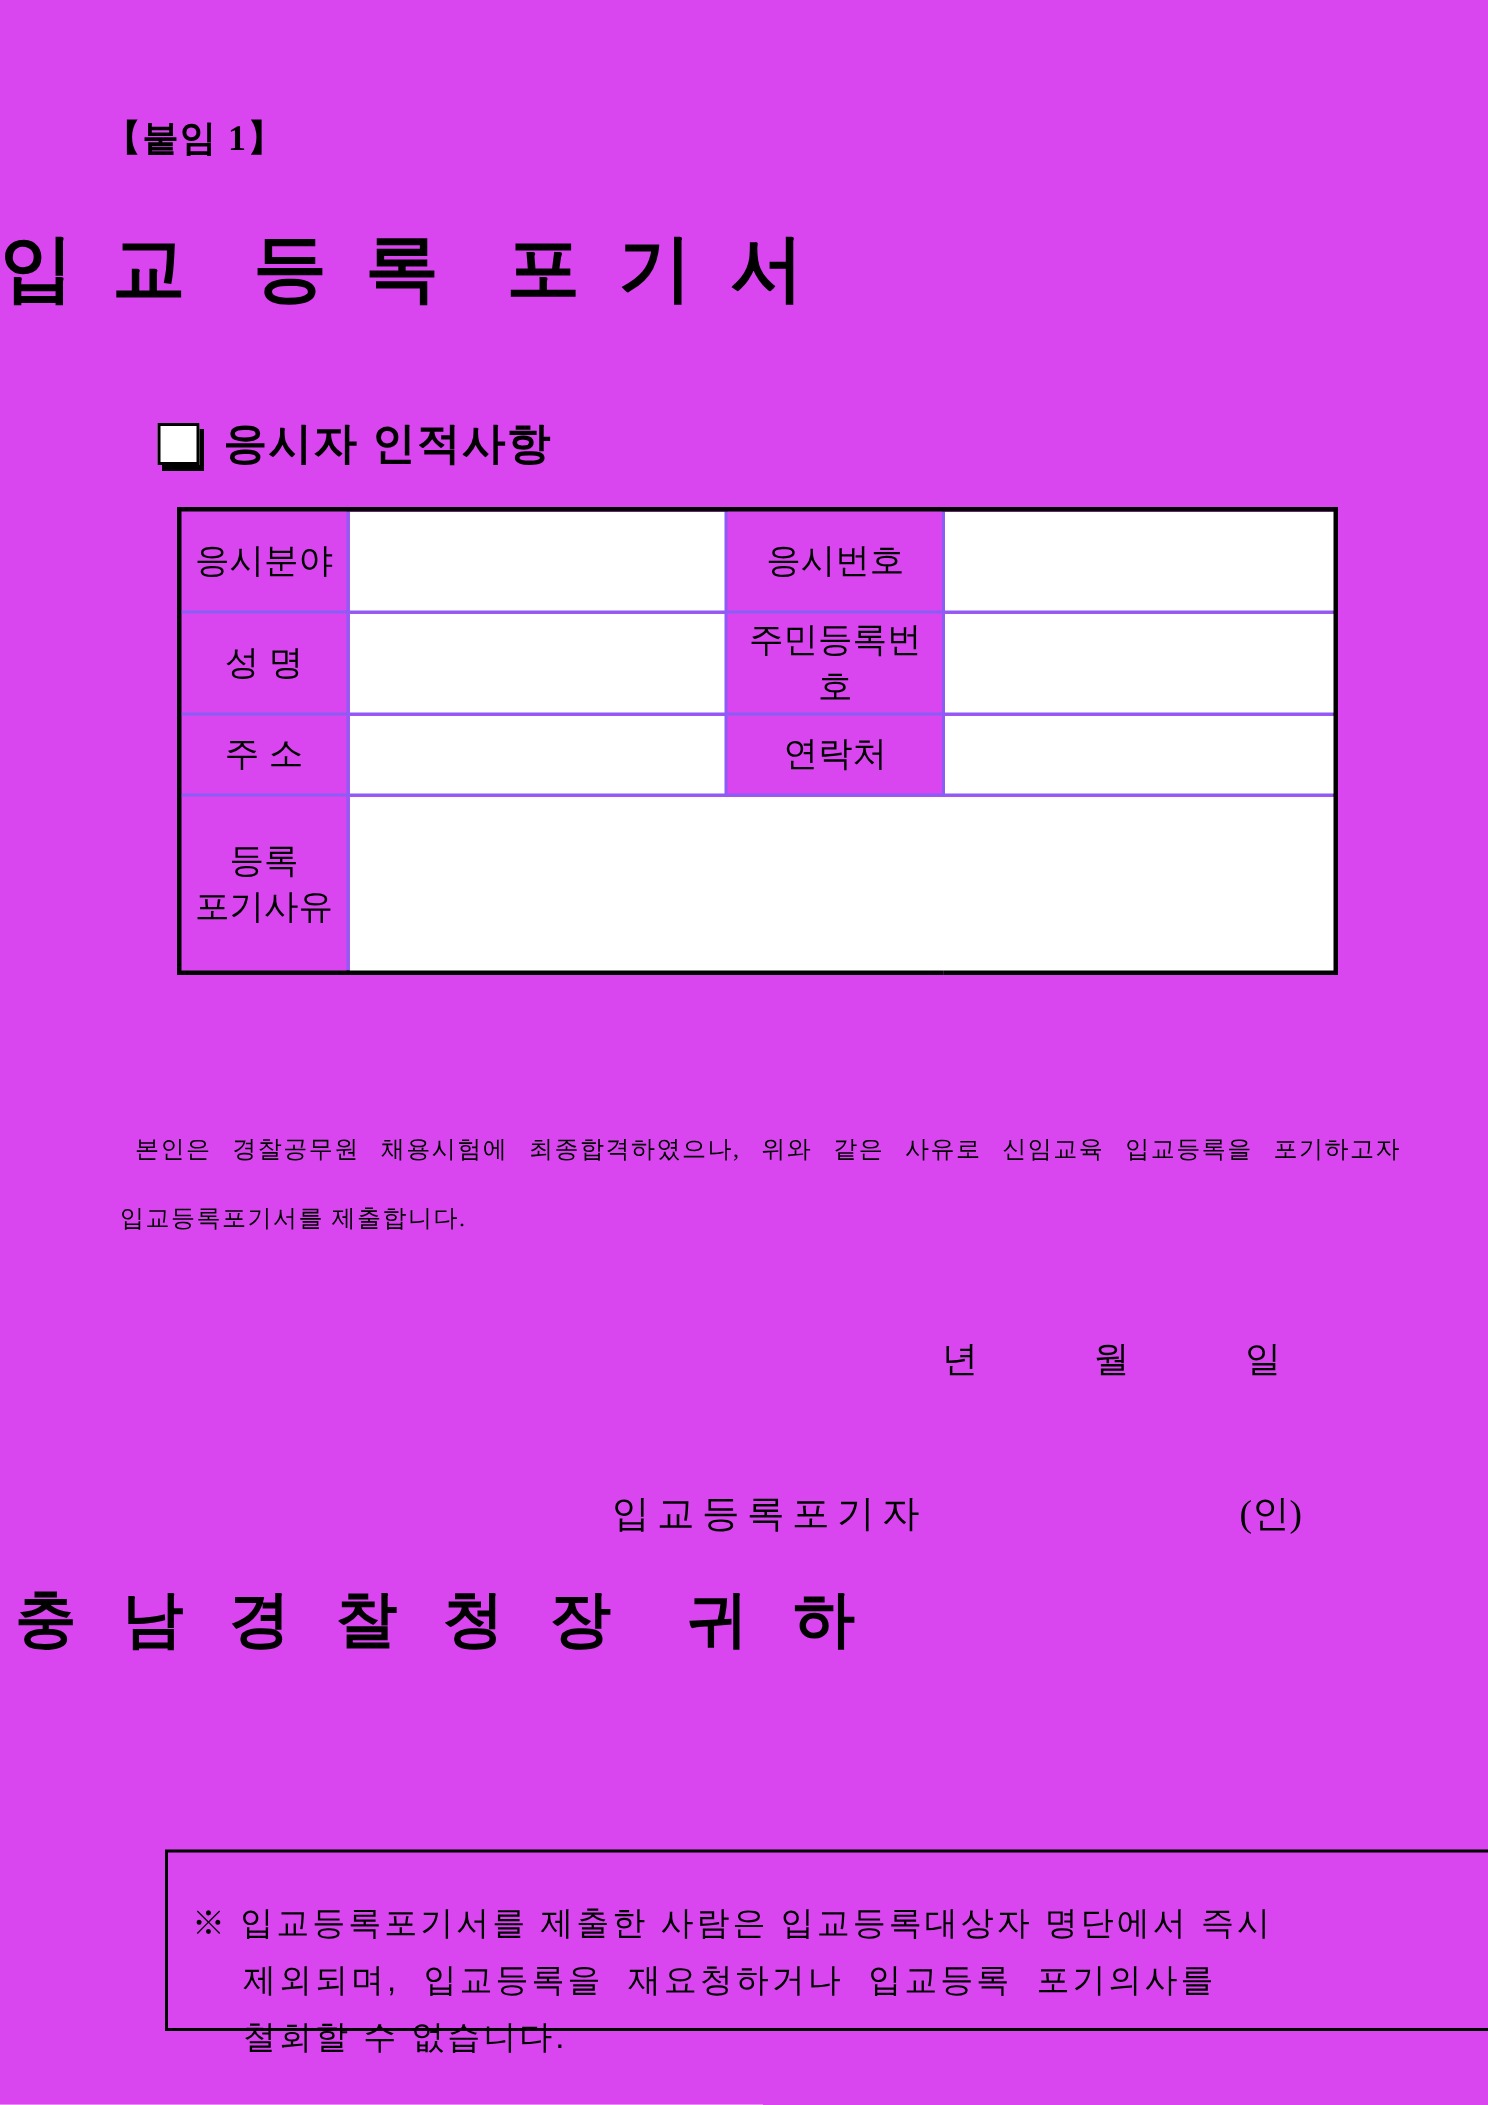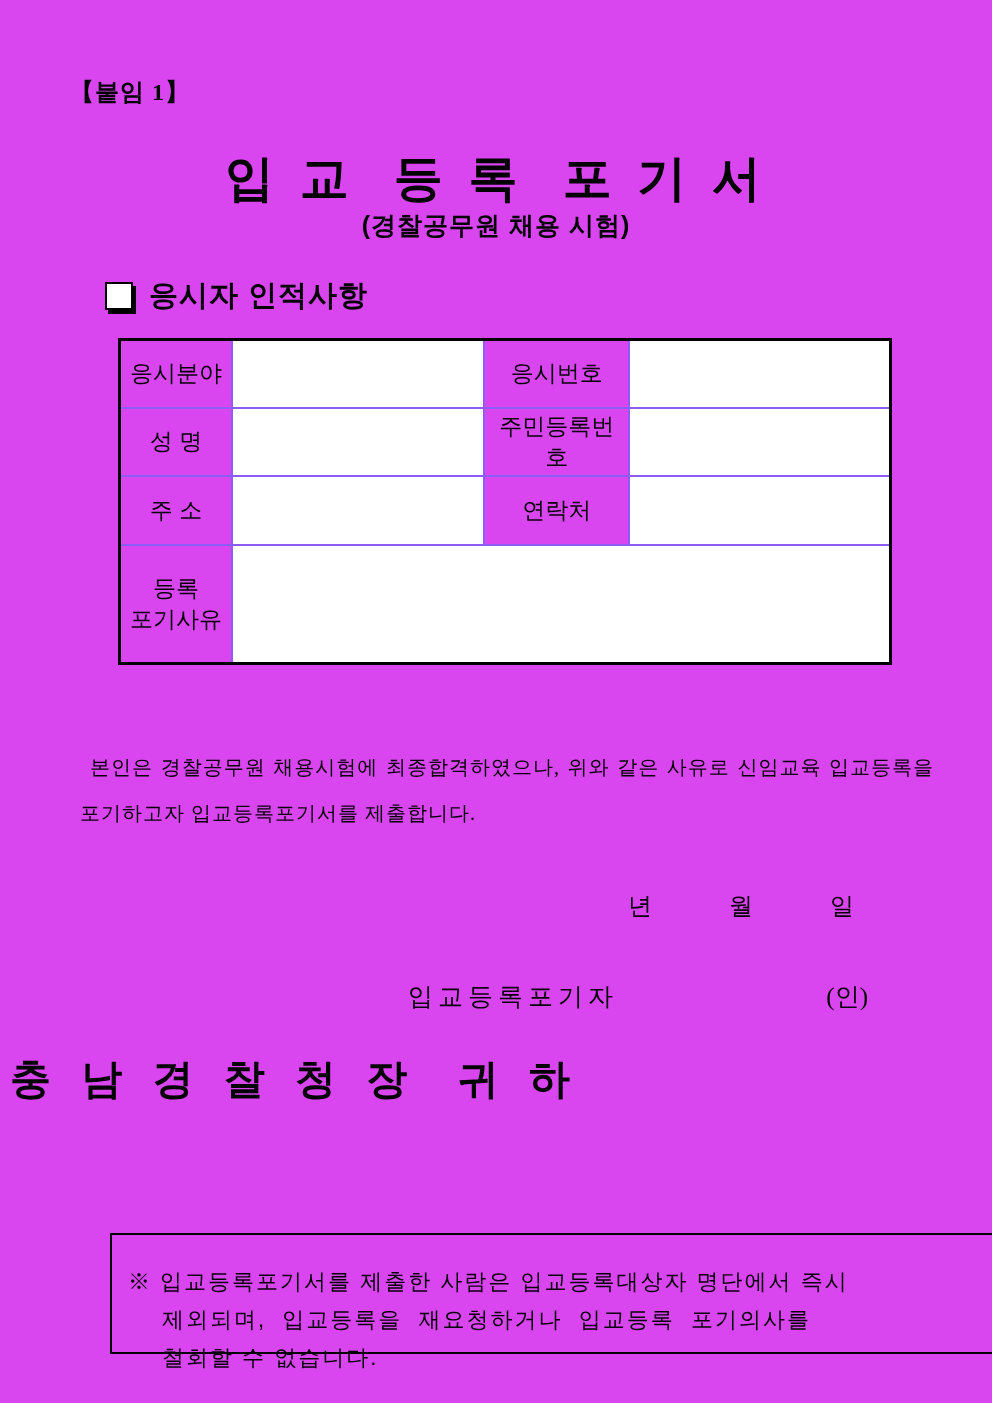--- a/index.html
+++ b/index.html
@@ -19,21 +19,21 @@
 
   .attachment-label {
     position: absolute; left: 70px; top: 76px;
     font-family: "Liberation Serif", serif;
     font-size: 24px; font-weight: 600;
     letter-spacing: 1px;
   }
 
   .form-title {
     position: absolute; left: 0; top: 146px;
-    width: 992px; text-align: center;
+    width: 992px; 
     font-family: "Liberation Sans", sans-serif;
     font-size: 49px; font-weight: 800;
     letter-spacing: 6px; white-space: pre;
   }
 
   .form-subtitle {
     position: absolute; left: 0; top: 209px;
     width: 992px; text-align: center;
     font-size: 25px; font-weight: 800;
     letter-spacing: 1px;
@@ -66,28 +66,28 @@
     font-size: 23px;
     padding: 0 4px;
     text-align: center;
     vertical-align: middle;
     overflow: hidden;
   }
   .info-table td.lbl { white-space: pre-line; letter-spacing: 0px; }
   .info-table td.val { background: #fff; }
   .r1 { height: 68px; }
   .r2 { height: 68px; }
-  .r3 { height: 69px; }
+  .r3 { height: 54px; }
   .r4 { height: 119px; }
 
   .body-paragraph {
     position: absolute; left: 80px; top: 744px;
     width: 854px;
     font-family: "Liberation Serif", serif;
-    font-size: 20px; line-height: 46px;
+    font-size: 16px; line-height: 46px;
     text-align: justify;
     word-break: keep-all;
     text-indent: 10px;
     letter-spacing: 1px;
   }
 
   .date-line {
     position: absolute; left: 628px; top: 890px;
     width: 226px;
     display: flex; justify-content: space-between;
@@ -95,21 +95,21 @@
     font-size: 24px;
   }
 
   .signature-line {
     position: absolute; left: 408px; top: 980px;
     width: 460px;
     display: flex; justify-content: space-between; align-items: baseline;
     font-family: "Liberation Serif", serif;
     font-size: 25px;
   }
-  .signature-line .sig-label { letter-spacing: 5px; }
+  .signature-line .sig-label { letter-spacing: 5px; margin-top: 12px; }
 
   .addressee {
     position: absolute; left: 0; top: 1052px;
     width: 992px; text-align: left;
     font-family: "Liberation Serif", serif;
     font-size: 41px; font-weight: 800;
     letter-spacing: 10px; white-space: pre;
     text-indent: 10px;
   }
 
@@ -129,21 +129,20 @@
 </style>
 </head>
 <body>
 
 <div class="page">
 
   <div class="attachment-label">【붙임 1】</div>
 
   <div class="form-title">입 교  등 록  포 기 서</div>
 
-  <div class="form-subtitle">(경찰공무원 채용 시험)</div>
 
   <div class="section-header">
     <span class="checkbox-glyph"></span>
     <span class="label">응시자 인적사항</span>
   </div>
 
   <table class="info-table">
     <colgroup>
       <col style="width:112px">
       <col style="width:251px">

